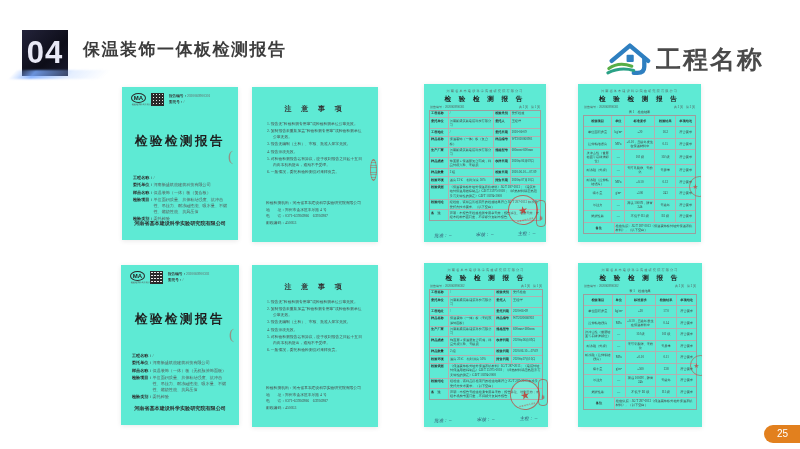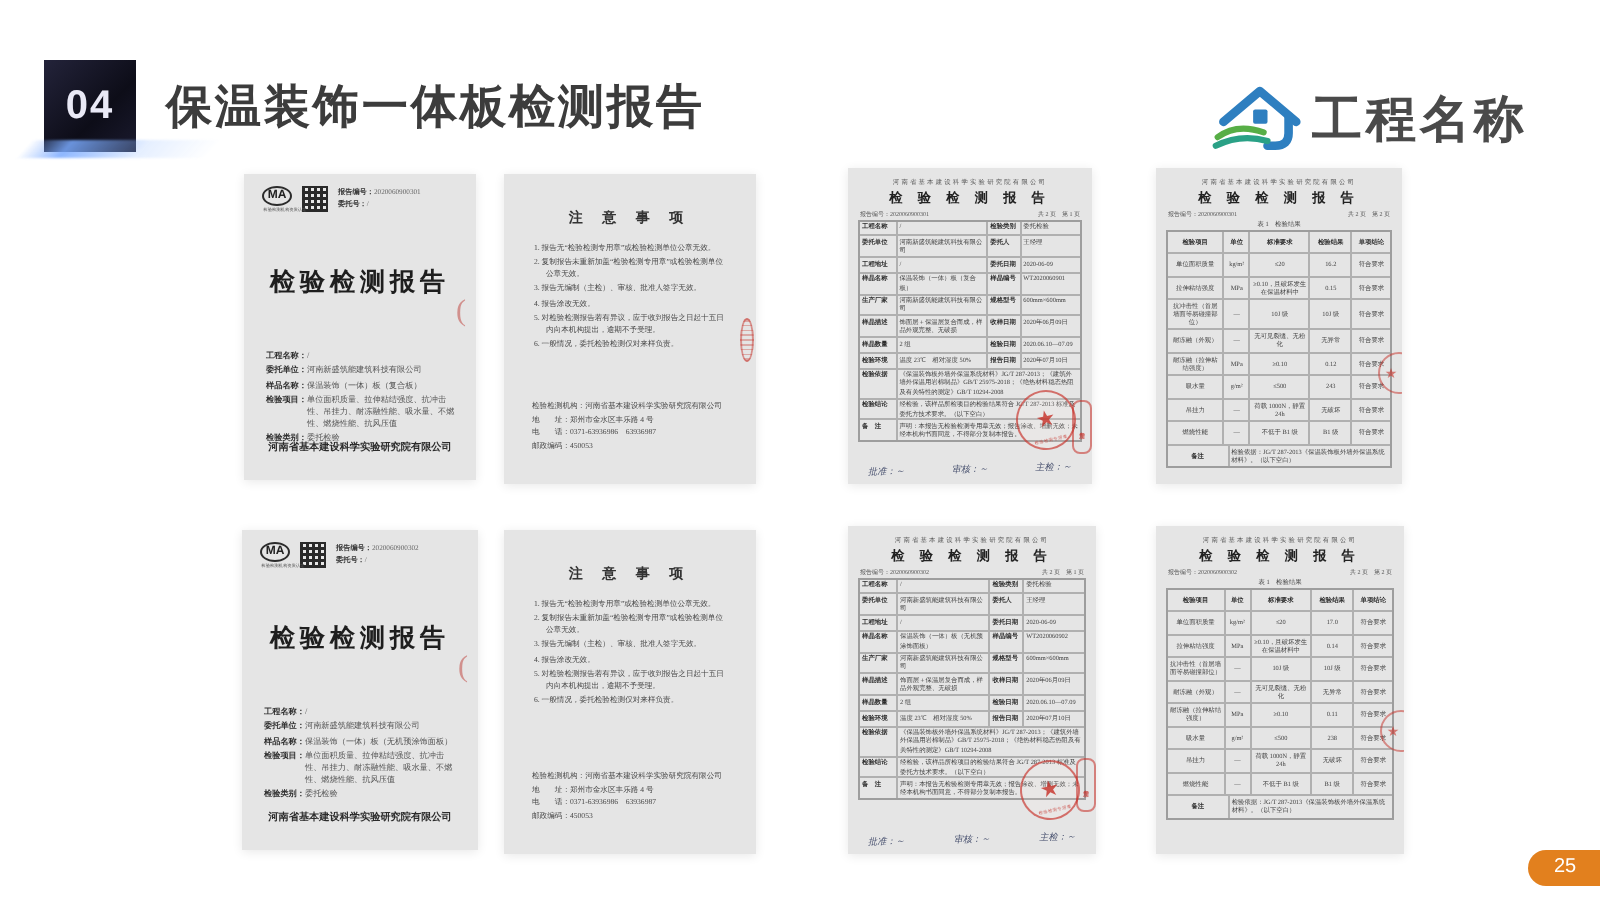--- a/index.html
+++ b/index.html
@@ -2,35 +2,35 @@
 <html><head>
 <meta charset="utf-8">
 <style>
   *{margin:0;padding:0;box-sizing:border-box}
   html,body{width:800px;height:449px}
   body{position:relative;background:#ffffff;font-family:"Liberation Sans",sans-serif;overflow:hidden}
 
   
   .num-badge{position:absolute;left:22px;top:30px;width:46px;height:46px;
     background:linear-gradient(135deg,#23233a 0%,#0d0d18 60%,#1a1a2e 100%);
-    color:#e9e9f6;font-size:20px;font-weight:bold;display:flex;align-items:center;justify-content:center;
+    color:#e9e9f6;font-size:31px;font-weight:bold;display:flex;align-items:center;justify-content:center;
     letter-spacing:1px}
   .num-badge::after{content:"";position:absolute;left:-10px;bottom:-3px;width:95px;height:9px;
     background:linear-gradient(90deg,rgba(120,168,255,0) 0%,rgba(122,170,255,.85) 22%,rgba(150,190,255,.25) 62%,rgba(150,190,255,0) 100%);
     transform:skewX(-42deg);filter:blur(.6px)}
-  .slide-title{position:absolute;left:83px;top:38px;font-size:23px;font-weight:bold;color:#3c3c3c;letter-spacing:1.5px}
+  .slide-title{position:absolute;left:83px;top:38px;font-size:17px;font-weight:bold;color:#3c3c3c;letter-spacing:1.5px}
   .logo{position:absolute;right:36px;top:38px;display:flex;align-items:center}
   .logo-text{font-size:25px;font-weight:bold;color:#4a4a4a;letter-spacing:2px;margin-left:5px}
 
   
   .page-pill{position:absolute;right:-12px;top:425px;width:48px;height:18px;border-radius:9px;
     background:#E2801E;color:#fff;font-size:10px;line-height:18px;padding-left:13px}
 
   
-  .doc{position:absolute;background:#e5e5e5;box-shadow:0 1px 5px rgba(0,0,0,.09);
+  .doc{position:absolute;background:#5eead4;box-shadow:0 1px 5px rgba(0,0,0,.09);
     font-family:"Liberation Serif",serif;color:#444;overflow:hidden}
 
   
   .cov-head{display:flex;align-items:flex-start;padding:6px 5px 0 7px;gap:3px}
   .cma{width:19px;text-align:center;flex:none}
   .cma b{display:block;width:15px;height:10px;border:1px solid #2c2c2c;border-radius:50%;
     font-size:6px;line-height:9px;color:#222;margin:0 auto;font-family:"Liberation Sans",sans-serif}
   .cma i{display:block;font-style:normal;font-size:3px;transform:scale(.72);transform-origin:center top;
     color:#555;line-height:1.1;margin-top:1px;white-space:nowrap}
   .qr{width:13px;height:13px;flex:none;

